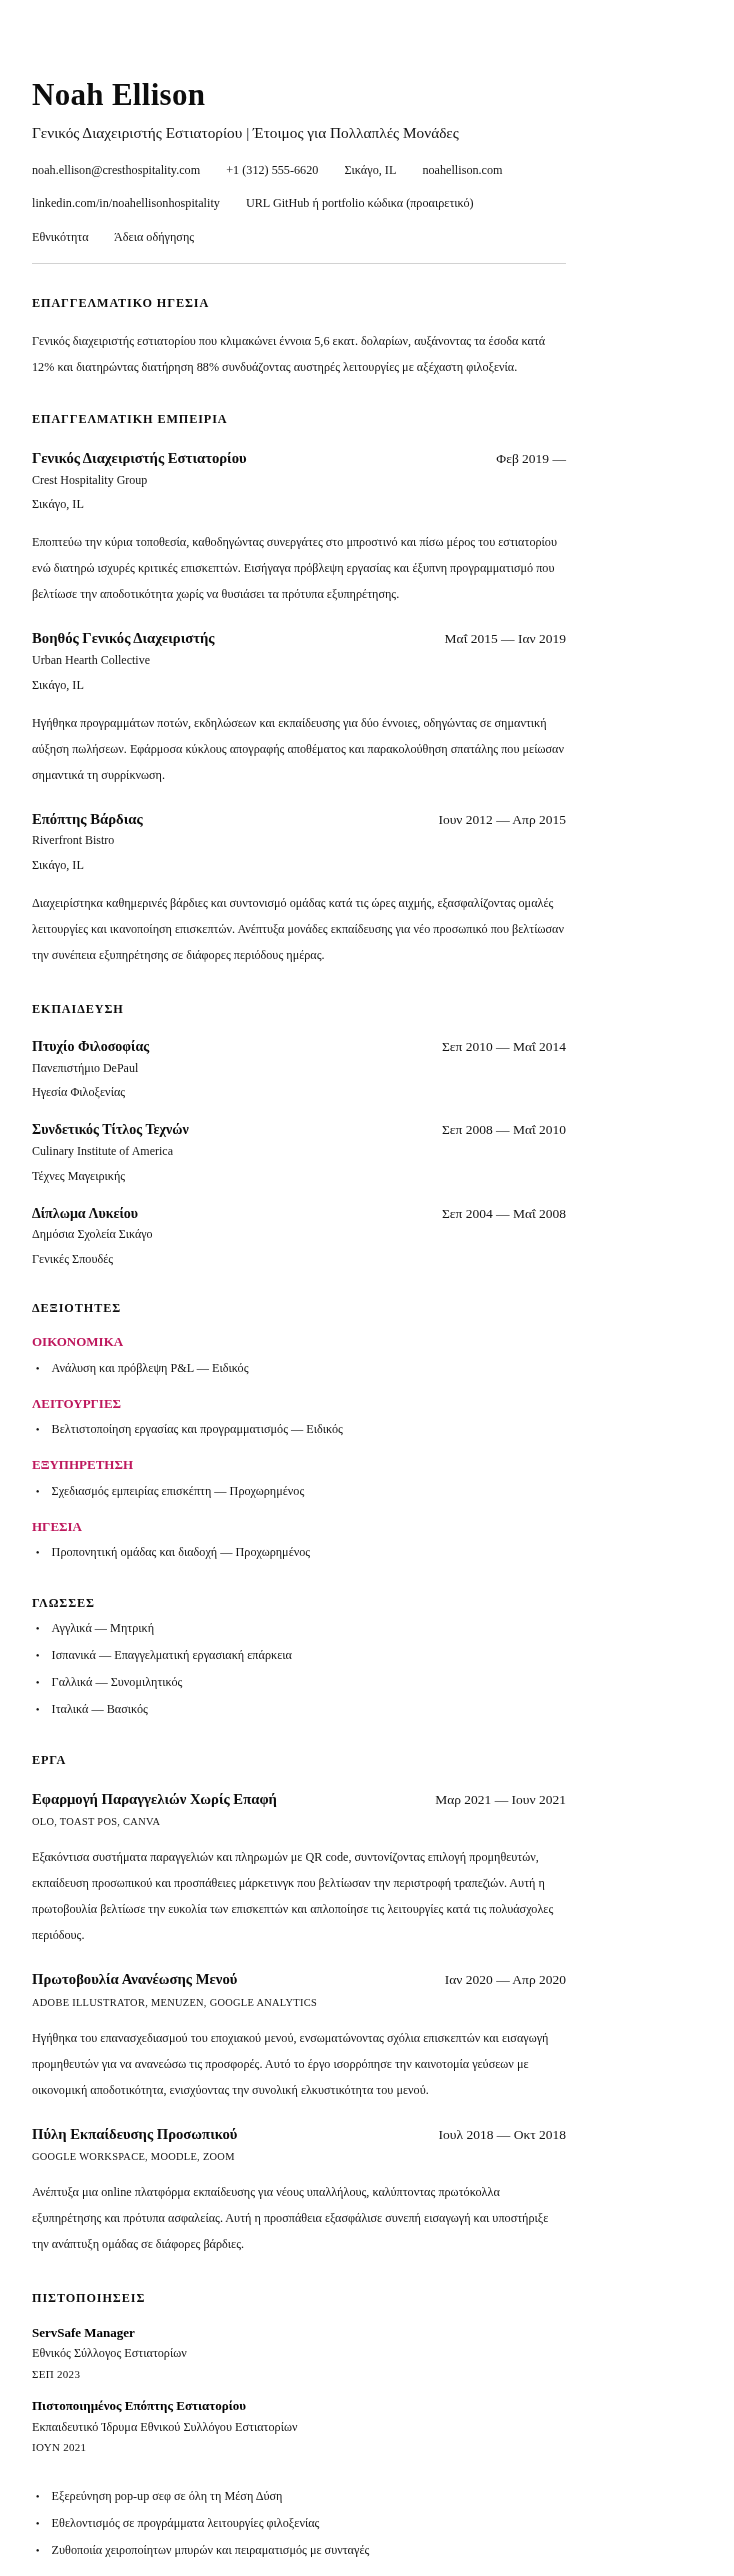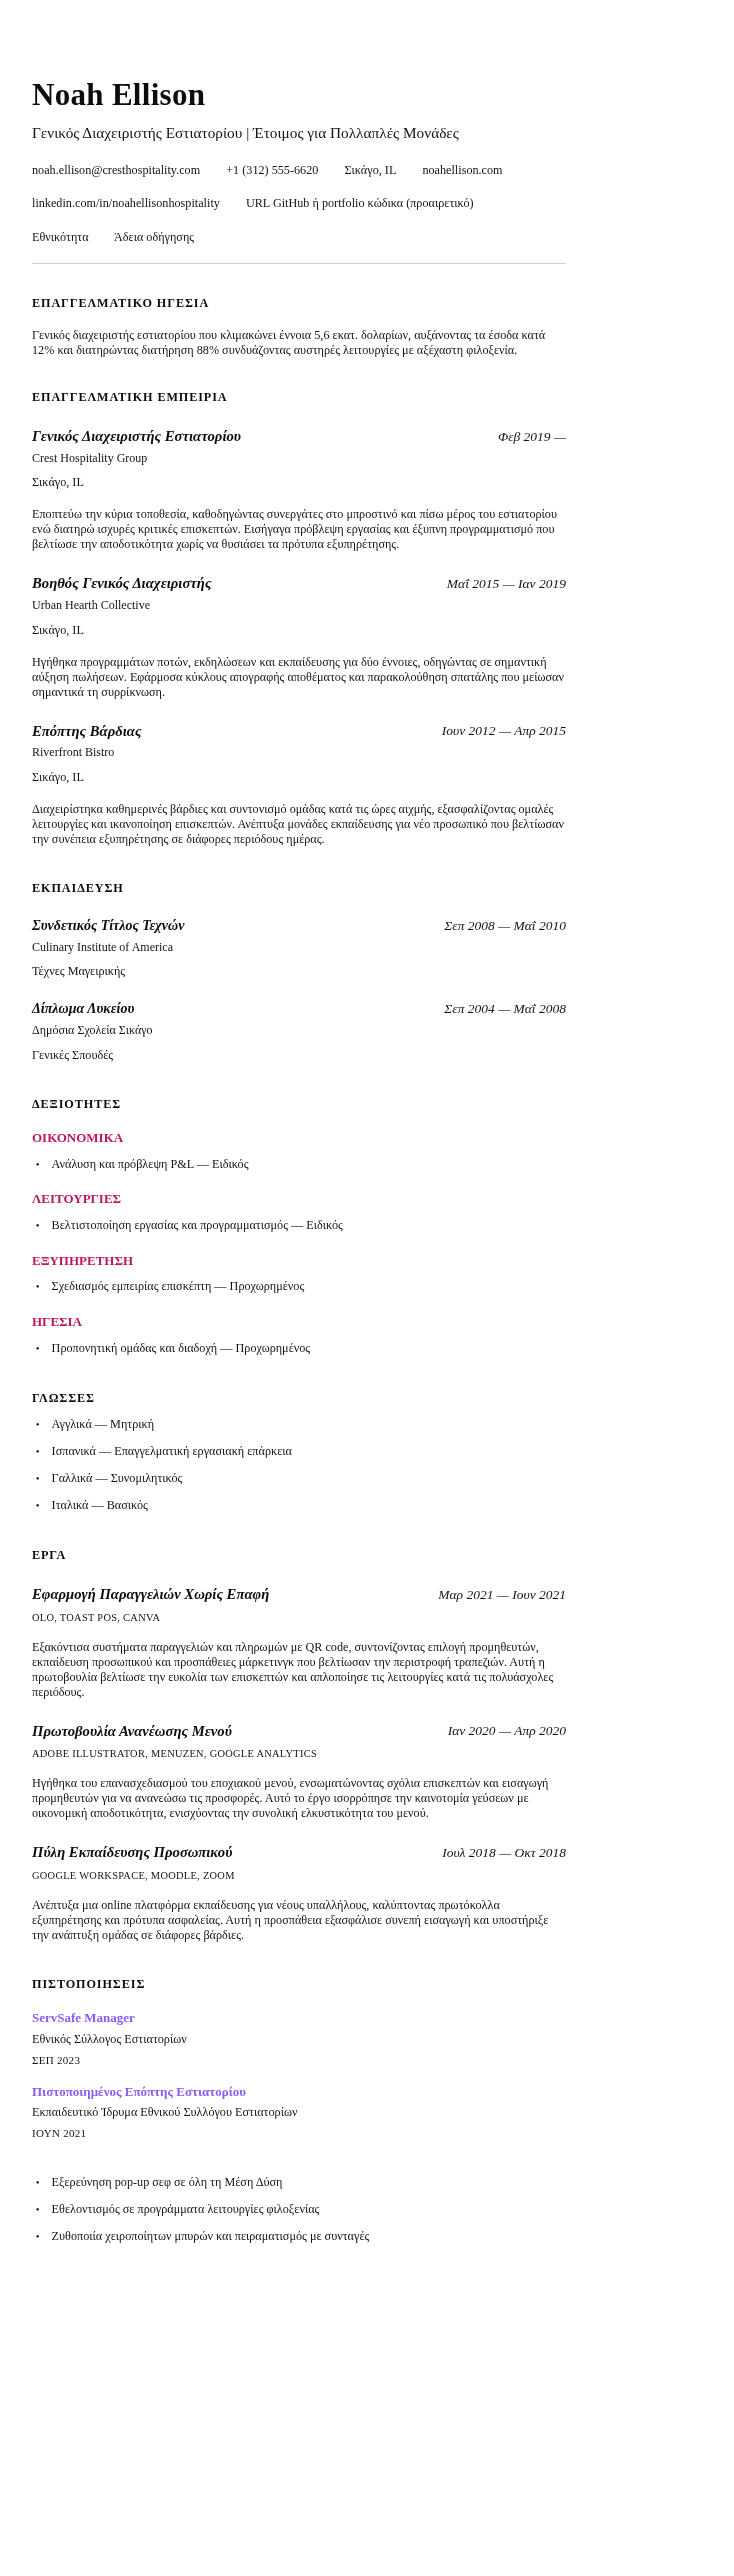--- a/index.html
+++ b/index.html
@@ -45,31 +45,30 @@
   
   .section-heading {
     font-size: 12.2px;
     font-weight: bold;
     letter-spacing: 0.9px;
     margin: 32px 0 0 0;
     color: #0d0d0d;
   }
   .profile-text, .entry-desc {
     font-size: 12.2px;
-    line-height: 15px;
+    line-height: 26px;
     margin: 17px 0 0 0;
     max-width: 670px;
   }
   
   .entry { margin-top: 23px; }
   .entry-head {
     display: flex;
     justify-content: space-between;
-    align-items: center;
-    font-style: italic;
+    align-items: flex-end;
   }
   .entry-title {
     font-size: 14.7px;
     font-weight: bold;
     margin: 0;
     color: #0d0d0d;
   }
   .entry-dates {
     font-size: 13.5px;
     white-space: nowrap;
@@ -115,21 +114,21 @@
     left: 3.7px;
     top: 0;
     font-size: 11px;
   }
   
   .cert-entry { margin-top: 18.4px; }
   .cert-name {
     font-size: 13px;
     font-weight: bold;
     margin: 0;
-    color: #8b5cf6;
+    color: #000000;
   }
   .cert-org {
     font-size: 12.2px;
     margin-top: 5.5px;
   }
   .cert-date {
     font-size: 11px;
     letter-spacing: 0.3px;
     margin-top: 6.7px;
   }
@@ -197,20 +196,28 @@
       </div>
       <div class="entry-sub">Riverfront Bistro</div>
       <div class="entry-sub2">Σικάγο, IL</div>
       <p class="entry-desc">Διαχειρίστηκα καθημερινές βάρδιες και συντονισμό ομάδας κατά τις ώρες αιχμής, εξασφαλίζοντας ομαλές λειτουργίες και ικανοποίηση επισκεπτών. Ανέπτυξα μονάδες εκπαίδευσης για νέο προσωπικό που βελτίωσαν την συνέπεια εξυπηρέτησης σε διάφορες περιόδους ημέρας.</p>
     </div>
   </section>
 
   <section class="gap-lg">
     <h2 class="section-heading" style="margin-top:0;">ΕΚΠΑΙΔΕΥΣΗ</h2>
 
+    <div class="entry edu-entry">
+      <div class="entry-head">
+        <h3 class="entry-title">Πτυχίο Φιλοσοφίας</h3>
+        <span class="entry-dates">Σεπ 2010 — Μαΐ 2014</span>
+      </div>
+      <div class="entry-sub">Πανεπιστήμιο DePaul</div>
+      <div class="entry-sub2">Ηγεσία Φιλοξενίας</div>
+    </div>
 
     <div class="entry edu-entry">
       <div class="entry-head">
         <h3 class="entry-title">Συνδετικός Τίτλος Τεχνών</h3>
         <span class="entry-dates">Σεπ 2008 — Μαΐ 2010</span>
       </div>
       <div class="entry-sub">Culinary Institute of America</div>
       <div class="entry-sub2">Τέχνες Μαγειρικής</div>
     </div>
 

